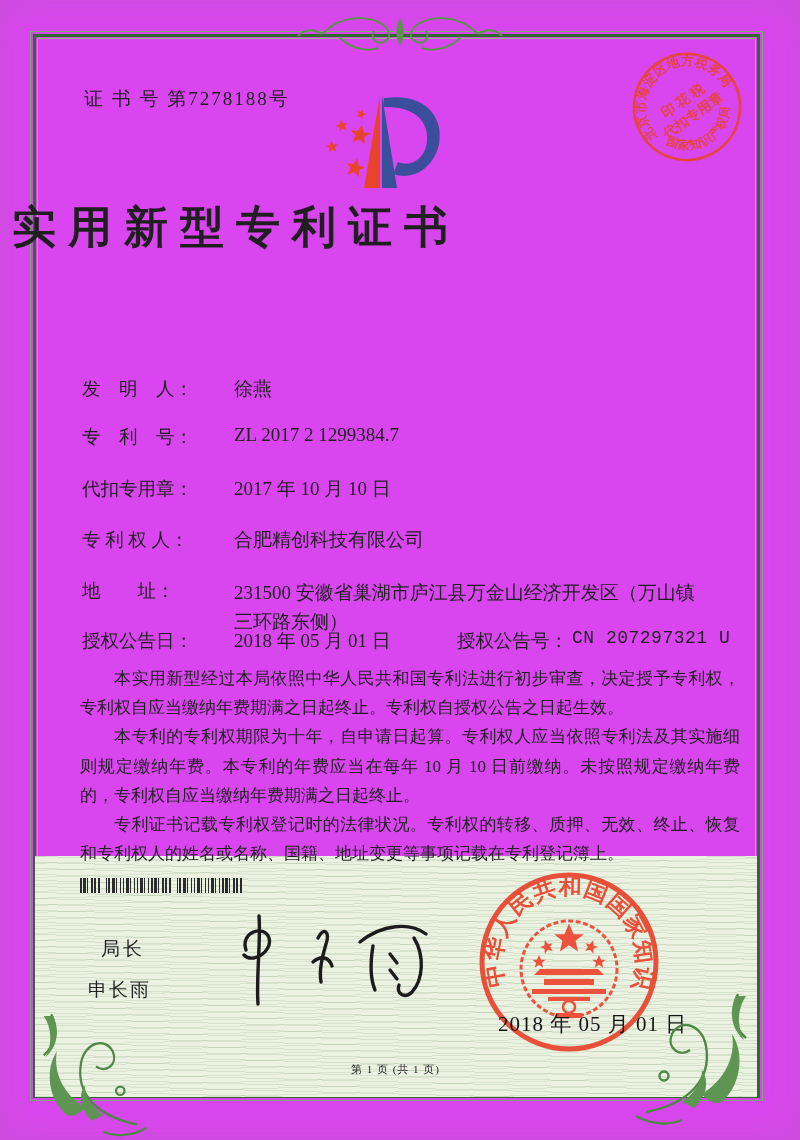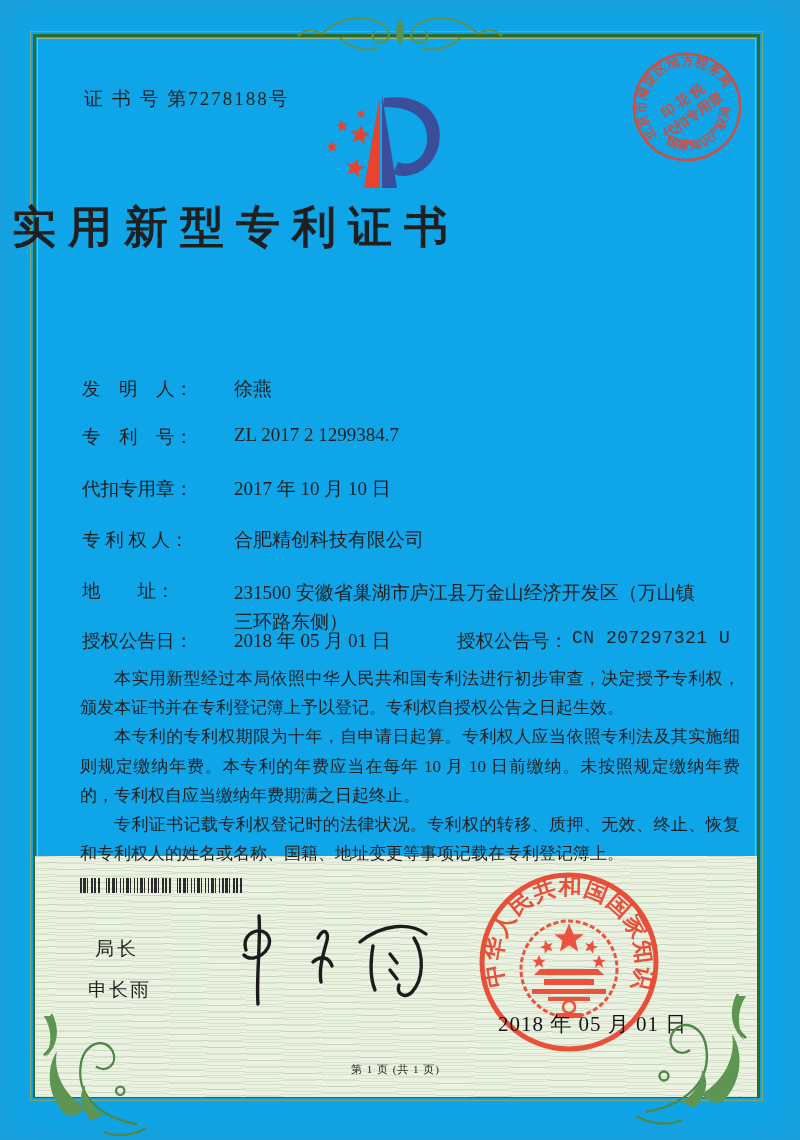--- a/index.html
+++ b/index.html
@@ -1,17 +1,17 @@
 <!DOCTYPE html>
 <html><head>
 <meta charset="utf-8">
 <style>
   html,body{margin:0;padding:0;}
   body{background:#dcdad4;font-family:"Liberation Serif","DejaVu Serif",serif;}
-  .page{position:relative;width:800px;height:1140px;margin:0 auto;background:#0ea5e9;
+  .page{position:relative;width:800px;height:1140px;margin:0 auto;background:#d946ef;
         overflow:hidden;box-shadow:inset 0 0 40px rgba(120,115,100,.18);color:#1f1f1f;}
   
   .frame{position:absolute;left:30px;top:31px;width:731px;height:1068px;border:1px solid #7ca873;}
   .frame .f2{position:absolute;left:2px;top:2px;right:2px;bottom:2px;border:3px solid #2f6b2c;}
   .frame .f2 .f3{position:absolute;left:1px;top:1px;right:1px;bottom:1px;border:1px solid #92bb87;}
   
   .band{position:absolute;left:35px;top:856px;width:722px;height:241px;
         background:
           repeating-linear-gradient(1.5deg, rgba(130,165,120,.22) 0 1px, rgba(255,255,255,0) 1px 6px),
           repeating-linear-gradient(-1.5deg, rgba(130,165,120,.18) 0 1px, rgba(255,255,255,0) 1px 7px),
@@ -29,21 +29,21 @@
   .grant-no .val{font-size:18px;letter-spacing:.5px;}
   .paras{position:absolute;left:80px;top:664px;width:660px;font-size:17px;line-height:1.72;
          text-align:justify;}
   .paras p{margin:0;text-indent:2em;}
   .barcode{position:absolute;left:80px;top:878px;width:166px;height:15px;
      background:repeating-linear-gradient(90deg,
        #2b2b2b 0 1.6px, transparent 1.6px 3.4px,
        #2b2b2b 3.4px 6.2px, transparent 6.2px 7.4px,
        #2b2b2b 7.4px 8.2px, transparent 8.2px 11.4px,
        #2b2b2b 11.4px 12.6px, transparent 12.6px 14.2px);}
-  .chief{position:absolute;left:95px;top:936px;font-size:19px;letter-spacing:3px;}
+  .chief{position:absolute;left:101px;top:936px;font-size:19px;letter-spacing:3px;}
   .chief-name{position:absolute;left:88px;top:977px;font-size:19px;letter-spacing:2px;}
   .sig{position:absolute;left:212px;top:910px;}
   .seal{position:absolute;left:474px;top:867px;}
   .seal-date{position:absolute;left:498px;top:1010px;font-size:21px;letter-spacing:1px;color:#141414;}
   .tax-stamp{position:absolute;left:627px;top:47px;}
   .footer{position:absolute;left:30px;top:1062px;width:731px;text-align:center;font-size:11px;letter-spacing:1px;}
   .ornament-top{position:absolute;left:268px;top:8px;}
   .corner-l{position:absolute;left:12px;top:1003px;}
   .corner-r{position:absolute;left:630px;top:982px;}
   svg text{font-family:"Liberation Serif","DejaVu Serif",serif;}
@@ -119,21 +119,21 @@
   <div class="row" style="top:628px">
     <span class="lbl">授权公告日：</span>
     <span class="val">2018 年 05 月 01 日</span>
   </div>
   <div class="grant-no">
     <span class="lbl">授权公告号：</span>
     <span class="val">CN 207297321 U</span>
   </div>
 
   <div class="paras">
-    <p>本实用新型经过本局依照中华人民共和国专利法进行初步审查，决定授予专利权，颁发本证书并在专利登记簿上予以登记。专利权自授权公告之日起生效。</p>
+    <p>本实用新型经过本局依照中华人民共和国专利法进行初步审查，决定授予专利权，专利权自应当缴纳年费期满之日起终止。专利权自授权公告之日起生效。</p>
     <p>本专利的专利权期限为十年，自申请日起算。专利权人应当依照专利法及其实施细则规定缴纳年费。本专利的年费应当在每年 10 月 10 日前缴纳。未按照规定缴纳年费的，专利权自应当缴纳年费期满之日起终止。</p>
     <p>专利证书记载专利权登记时的法律状况。专利权的转移、质押、无效、终止、恢复和专利权人的姓名或名称、国籍、地址变更等事项记载在专利登记簿上。</p>
   </div>
 
   <div class="barcode"></div>
 
   <div class="chief">局长</div>
   <div class="chief-name">申长雨</div>
 
   <svg class="sig" width="240" height="100" viewBox="0 0 240 100">

